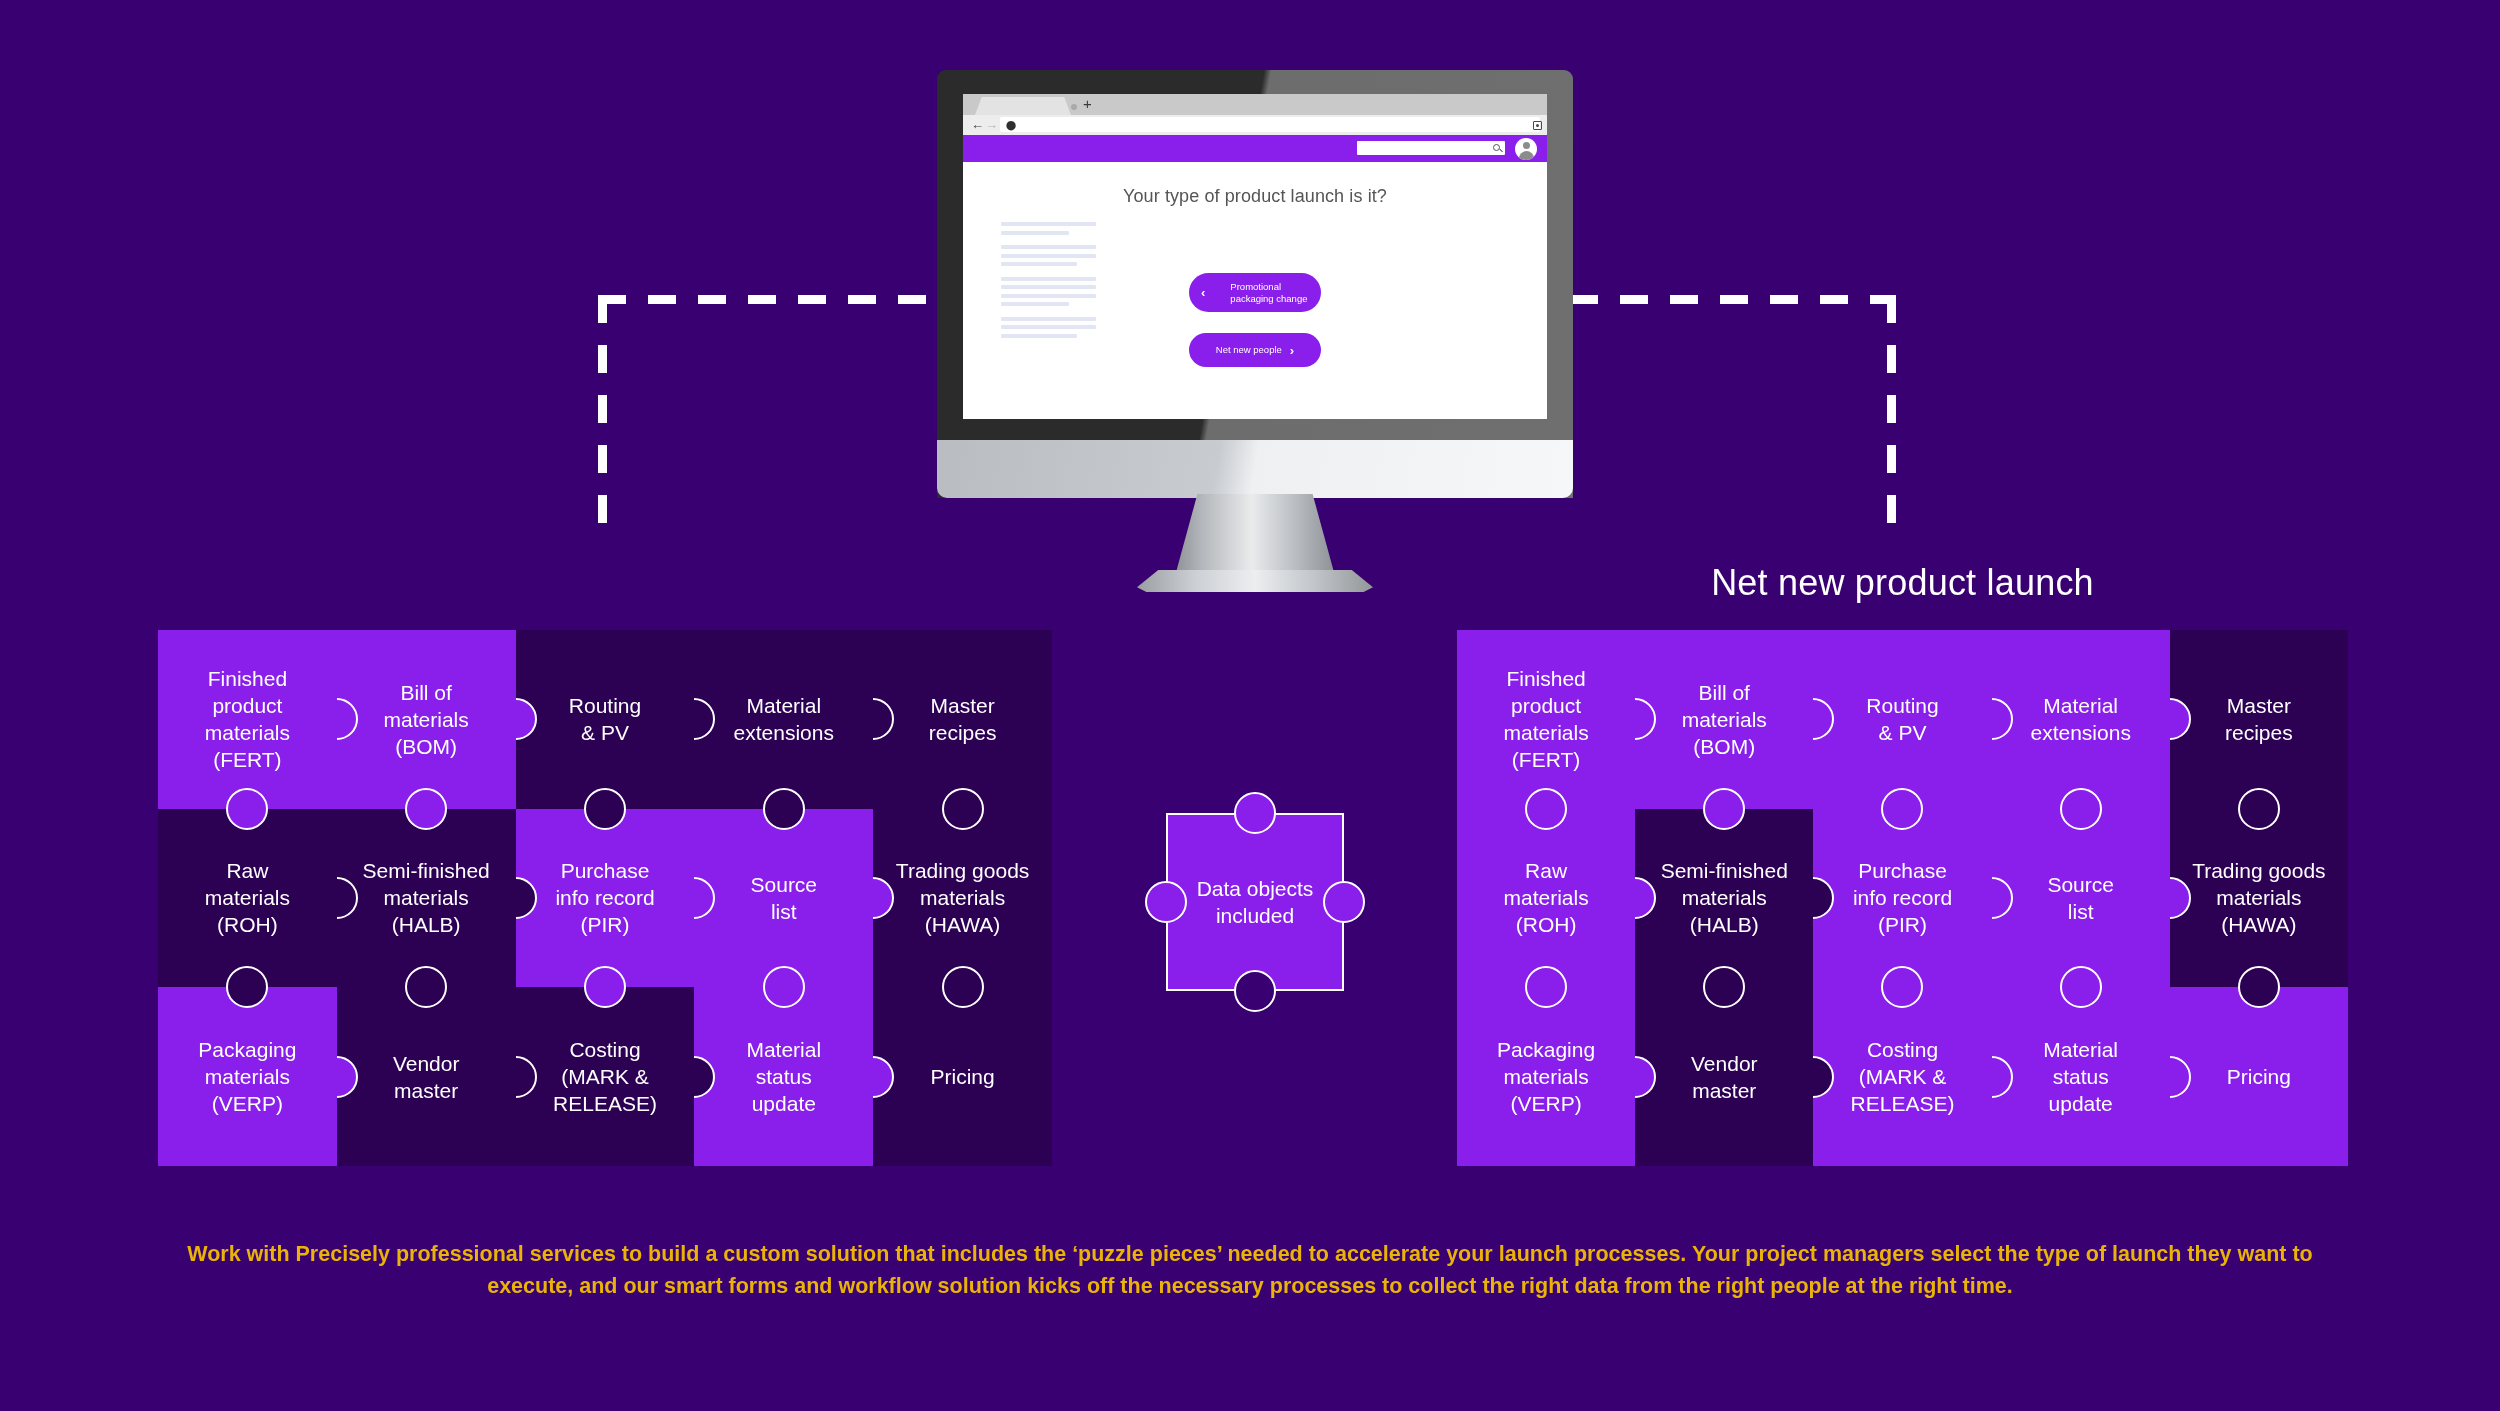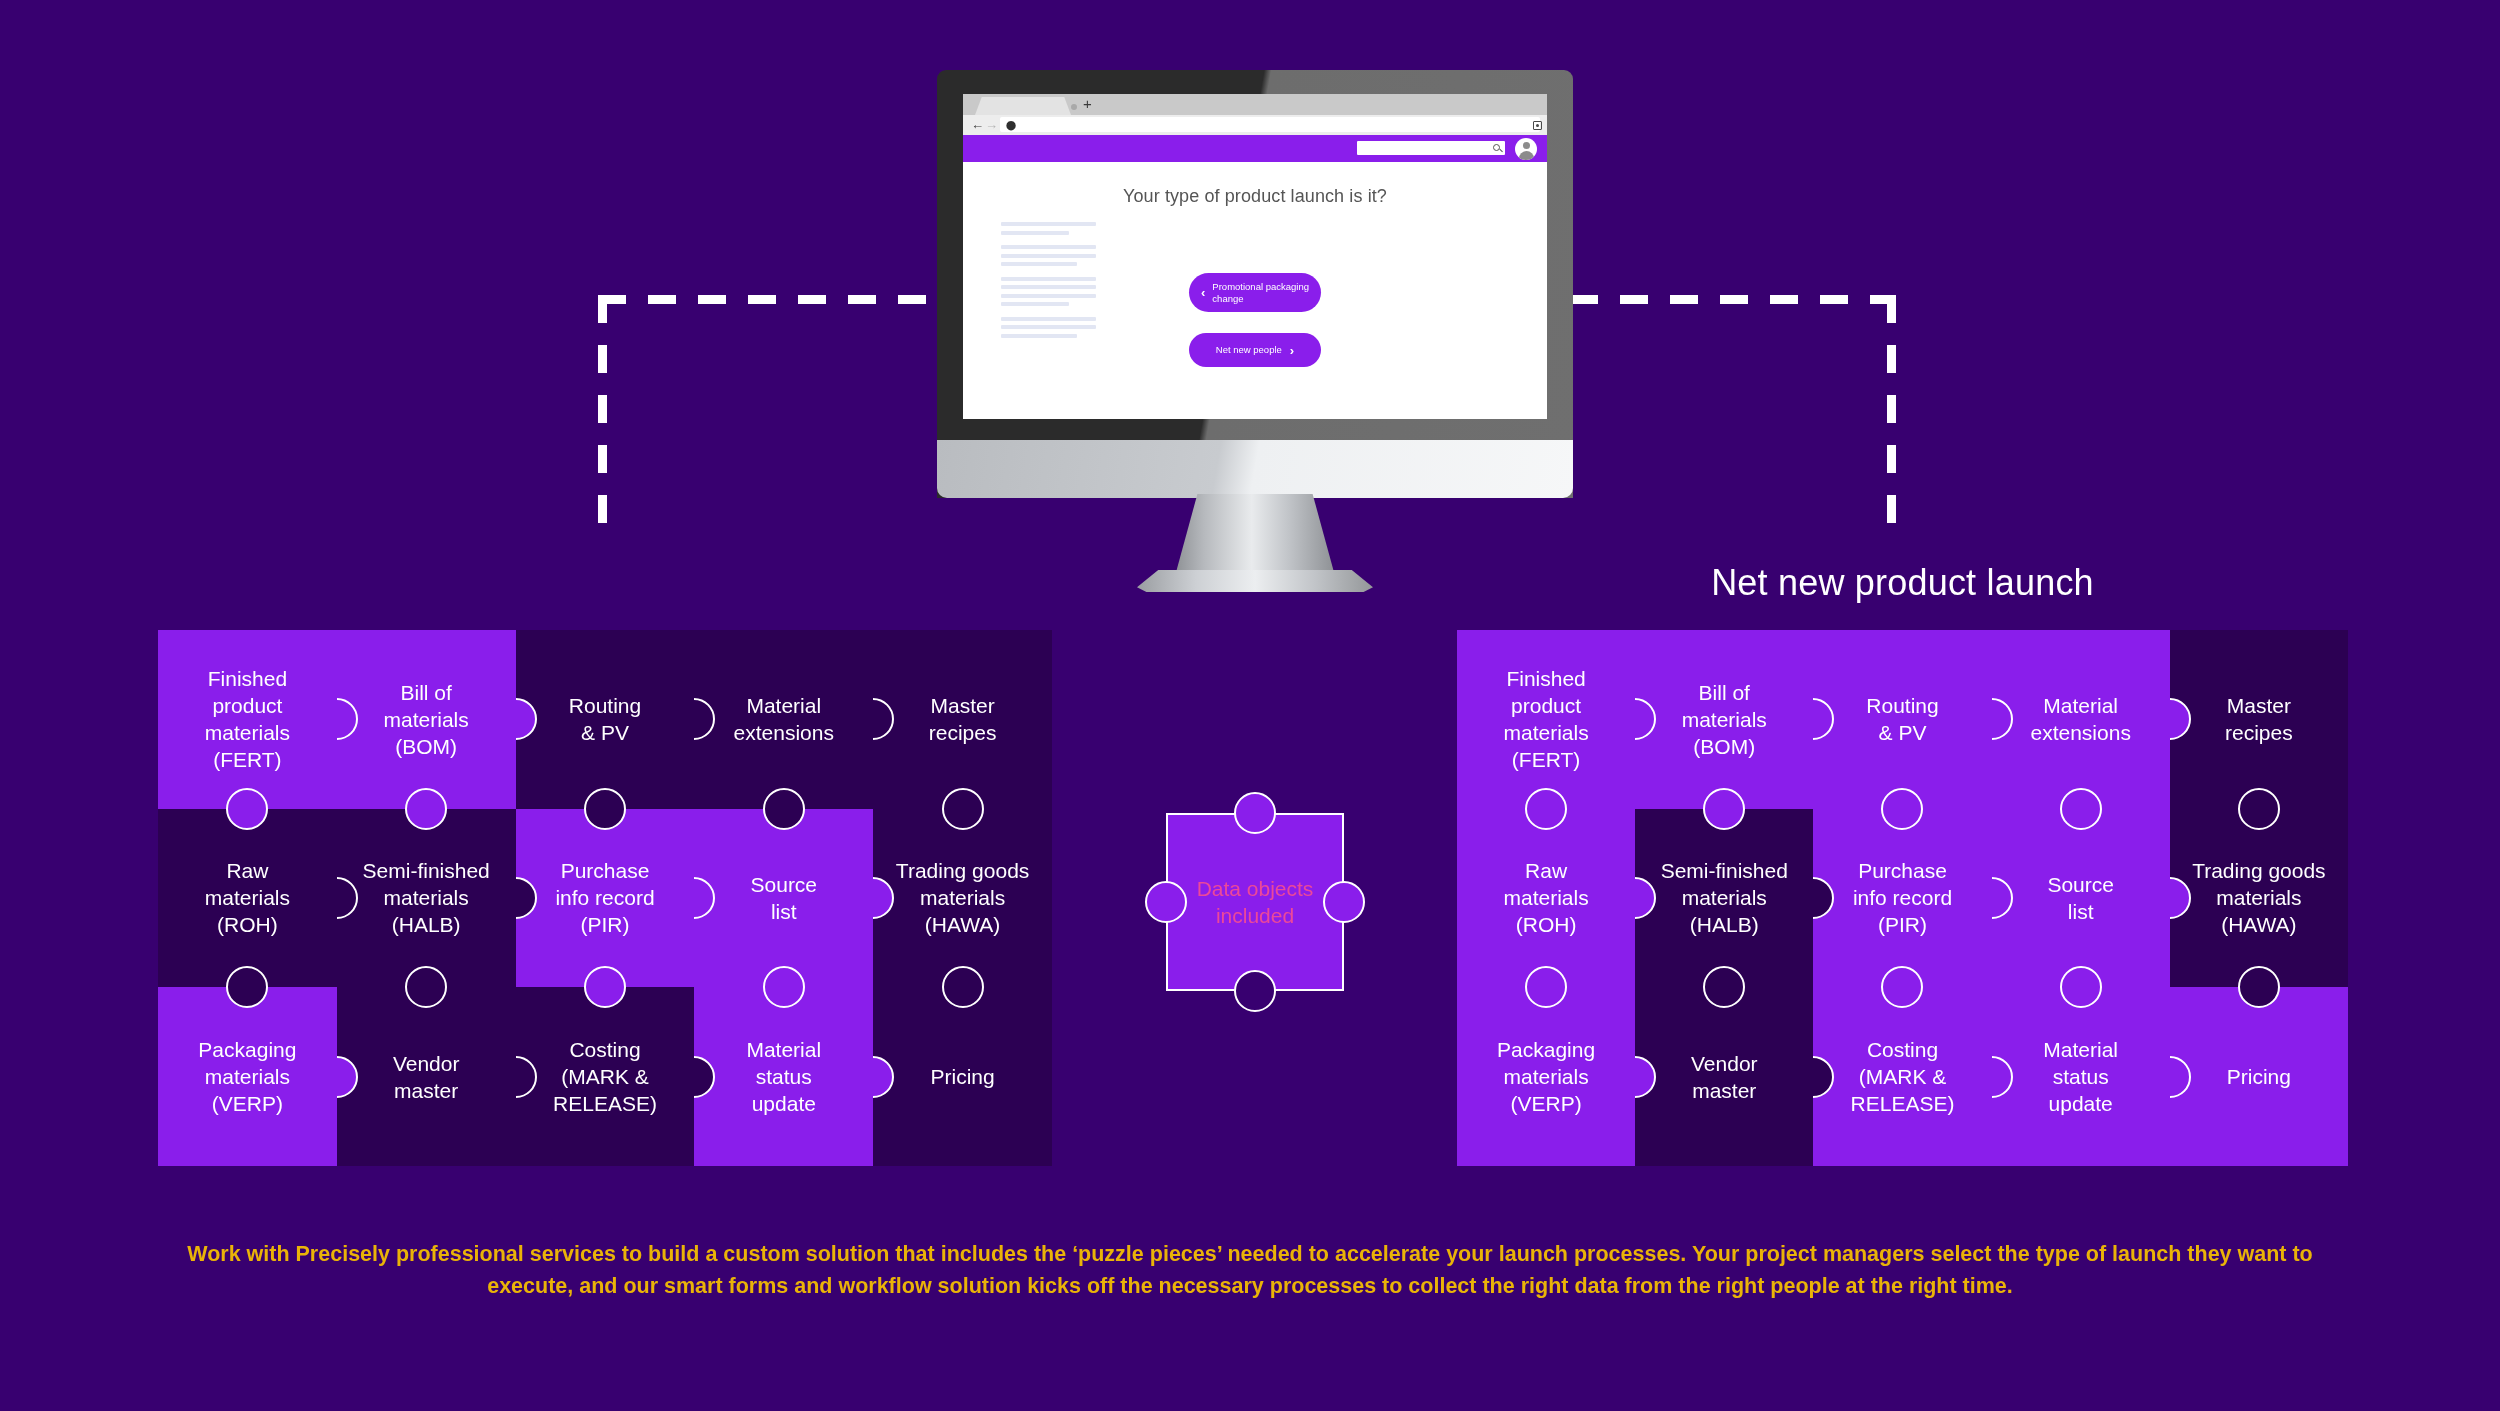--- a/index.html
+++ b/index.html
@@ -132,21 +132,21 @@
   }
   .hline { position:absolute; height:2.2px; background:#ffffff; z-index:3; }
   .vline { position:absolute; width:2.2px; background:#ffffff; z-index:3; }
 
   
   #legend { position:absolute; left:1166px; top:813px; width:178px; height:178px; }
   #legend .face { position:absolute; inset:0; background:#8a1eeb;
     border:2.2px solid #ffffff; }
   #legend .label {
     position:absolute; inset:0; display:flex; align-items:center; justify-content:center;
-    text-align:center; color:#ec4899; font-size:21px; line-height:27px; z-index:6;
+    text-align:center; color:#ffffff; font-size:21px; line-height:27px; z-index:6;
     white-space:pre-line;
   }
   .lgknob {
     position:absolute; width:42px; height:42px; border-radius:50%;
     border:2.2px solid #ffffff; z-index:5;
   }
   .lgknob.top { left:50%; margin-left:-21px; top:-21px; background:#8a1eeb; }
   .lgknob.left { top:50%; margin-top:-21px; left:-21px; background:#8a1eeb; }
   .lgknob.right { top:50%; margin-top:-21px; right:-21px; background:#8a1eeb; }
   .lgknob.bottom { left:50%; margin-left:-21px; bottom:-21px; background:#380070; }
@@ -204,21 +204,21 @@
         <div class="pg-line" style="width:100%"></div>
         <div class="pg-line" style="width:72%"></div>
         <div class="pg-gap"></div>
         <div class="pg-line" style="width:100%"></div>
         <div class="pg-line" style="width:100%"></div>
         <div class="pg-line" style="width:80%"></div>
       </div>
 
       <div class="pg-btn" id="btn-promo">
         <span class="chev">‹</span>
-        <span style="margin-left:7px">Promotional
+        <span style="margin-left:25px">Promotional
 packaging change</span>
       </div>
 
       <div class="pg-btn" id="btn-netnew">
         <span>Net new people</span>
         <span class="chev">›</span>
       </div>
 
     </div>
     <div class="mon-chin"></div>

